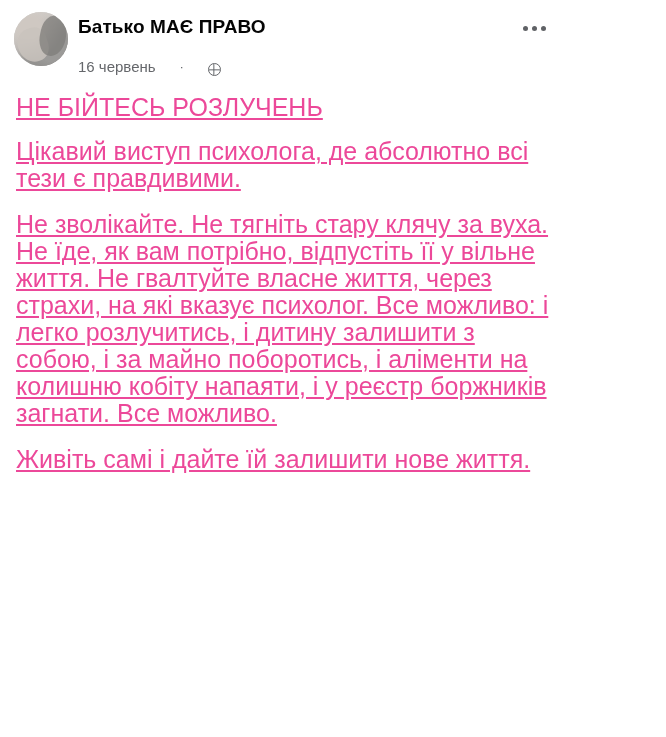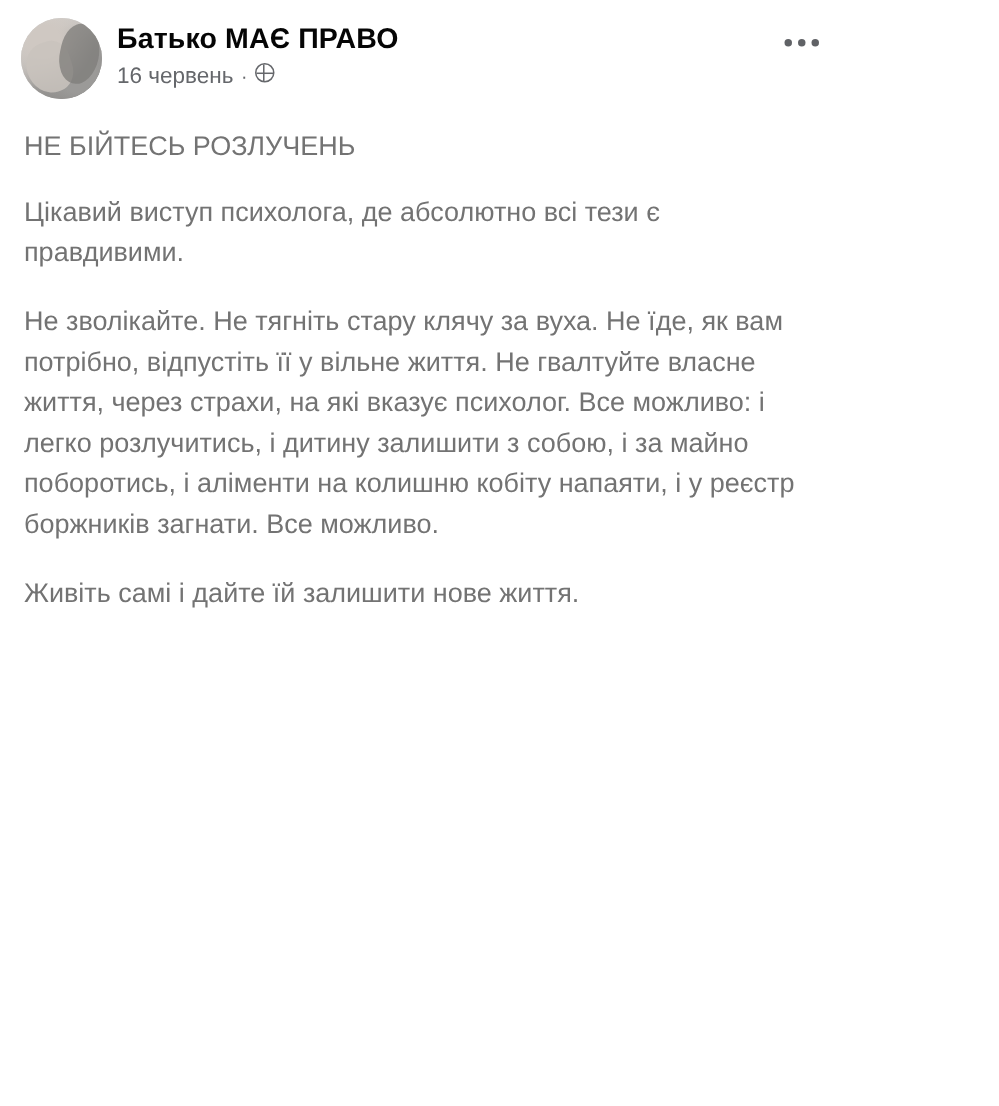--- a/index.html
+++ b/index.html
@@ -69,25 +69,26 @@
   }
   .page-name {
     font-size: 19px;
     font-weight: bold;
     line-height: 22px;
     color: #050505;
     letter-spacing: 0.1px;
   }
   .meta-row {
     display: flex;
-    align-items: flex-start;
-    margin-top: 4px;
+    align-items: flex-end;
+    margin-top: 20px;
     font-size: 15px;
     color: #65676b;
     line-height: 18px;
+    gap: 19px;
   }
   .meta-sep {
     margin: 0 5px;
     color: #65676b;
     font-size: 13px;
   }
   .globe-icon {
     display: inline-block;
     width: 13px;
     height: 13px;
@@ -128,23 +129,24 @@
   }
   .menu-dots span {
     width: 5px;
     height: 5px;
     background: #606266;
     border-radius: 50%;
     display: block;
   }
   .post-body {
     padding: 14px 16px 0 16px;
-    font-size: 18px;
+    font-size: 25px;
     line-height: 27px;
-    color: #737373;
+    color: #ec4899;
+    text-decoration: underline;
   }
   .post-body p {
     margin: 0 0 19px 0;
   }
   .post-body p.tight {
     margin-bottom: 0;
   }
   .post-body p.title-line {
     margin-bottom: 17px;
   }

